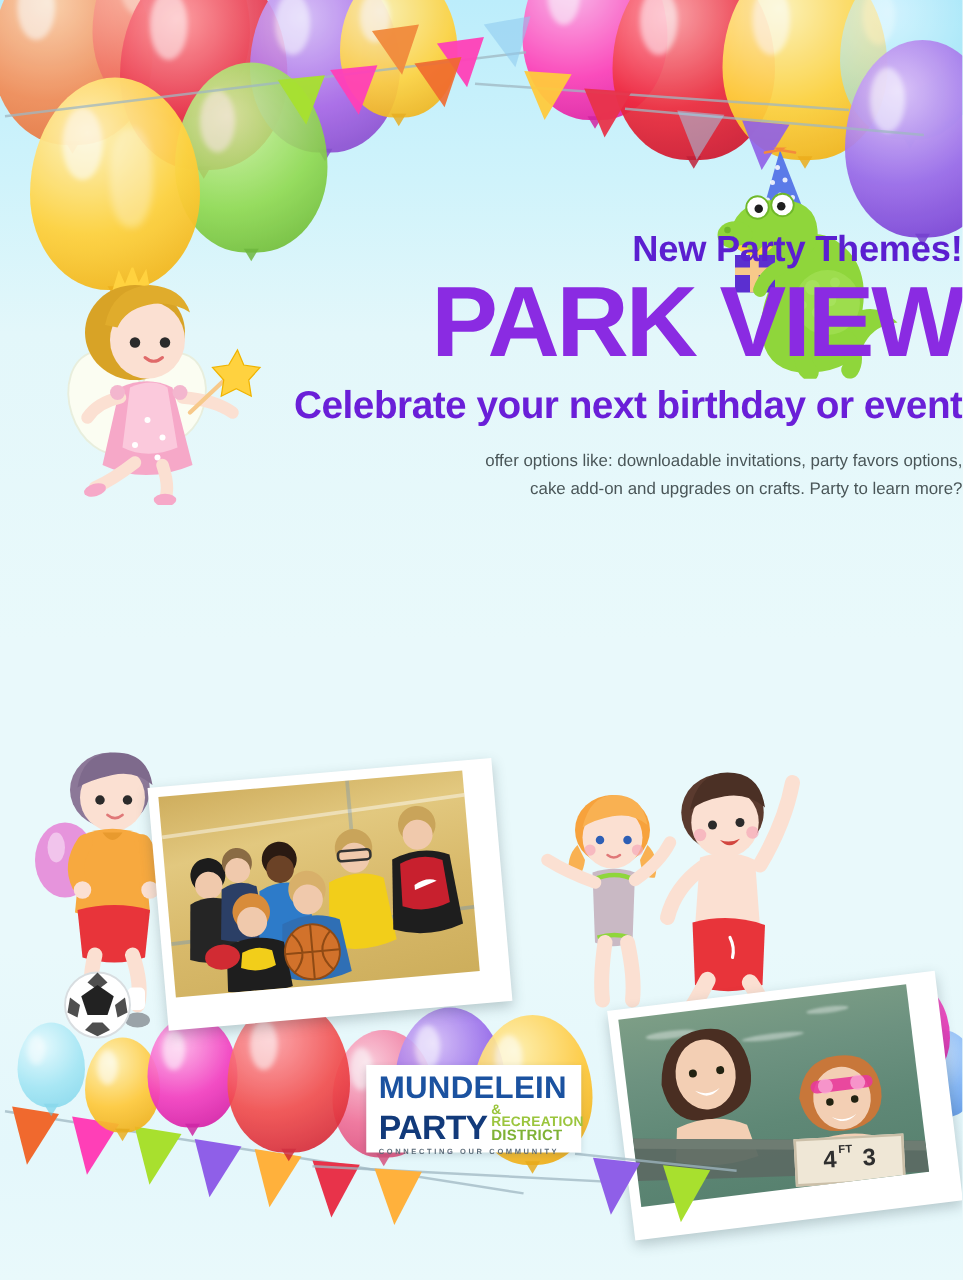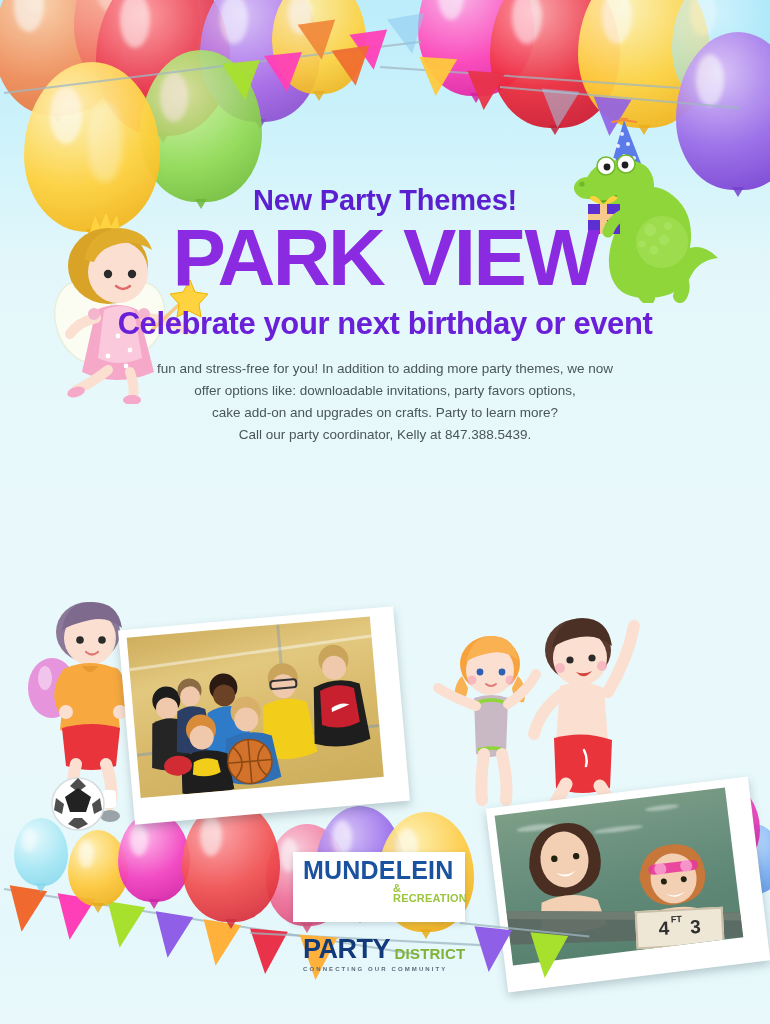--- a/index.html
+++ b/index.html
@@ -16,21 +16,21 @@
   .balloon::after{content:"";position:absolute;left:50%;bottom:-7px;width:0;height:0;
     transform:translateX(-50%);border-left:6px solid transparent;border-right:6px solid transparent;
     border-top:10px solid currentColor;opacity:.85;}
   .gloss{position:absolute;border-radius:50%;background:rgba(255,255,255,.55);filter:blur(2px);}
   .gloss2{position:absolute;border-radius:45%;background:rgba(255,255,255,.30);filter:blur(3px);}
 
   .string{position:absolute;background:#9fb7c2;height:2px;transform-origin:left center;opacity:.75;}
   .pennant{position:absolute;width:0;height:0;border-left:19px solid transparent;border-right:19px solid transparent;}
 
   
-  .textwrap{position:absolute;left:0;right:0;top:186px;text-align:center;z-index:40;}
+  .textwrap{position:absolute;left:0;right:0;top:186px;text-align:right;z-index:40;}
   .eyebrow{font-size:29px;font-weight:700;color:#5B1FD0;letter-spacing:-.2px;line-height:1;}
   .h1{font-size:80px;font-weight:800;color:#8A2BE2;letter-spacing:-2.5px;line-height:.93;margin-top:6px;}
   .h1 .l2{display:block;}
   .h2{font-size:31px;font-weight:700;color:#6A1FD8;line-height:1.25;margin-top:10px;letter-spacing:-.4px;}
   .h2 .s2{display:block;}
   .body{margin-top:14px;font-size:13.5px;line-height:1.62;color:#4a5658;}
   .body span{display:block;}
 
   
   .photo{position:absolute;background:#fff;padding:8px 8px 9px 8px;
@@ -46,23 +46,23 @@
   .ripple{position:absolute;background:rgba(255,255,255,.38);border-radius:50%;filter:blur(1px);}
   .ftsign{position:absolute;background:#efe7d6;border:2px solid #cbbfa8;display:flex;align-items:center;
     justify-content:center;font-weight:800;color:#2f2f2f;}
 
   
   .logo{position:absolute;left:293px;top:852px;width:172px;height:70px;background:#fff;
     box-shadow:0 2px 6px rgba(40,60,70,.2);z-index:60;padding:7px 10px;box-sizing:border-box;}
   .logo-r1{font-size:25px;font-weight:800;color:#1B52A0;letter-spacing:.2px;line-height:.95;}
   .logo-r2{display:flex;align-items:flex-end;gap:3px;line-height:.95;}
   .logo-park{font-size:27px;font-weight:800;color:#123A7A;letter-spacing:-.5px;}
-  .logo-rec{display:flex;flex-direction:column;line-height:.92;padding-bottom:2px;gap:44px;}
+  .logo-rec{display:flex;flex-direction:column;line-height:.92;padding-bottom:2px;}
   .logo-rec .a{font-size:11px;font-weight:800;color:#9BC53D;letter-spacing:.2px;}
-  .logo-rec .b{font-size:15px;font-weight:800;color:#7FB236;letter-spacing:.2px;text-align:center;}
+  .logo-rec .b{font-size:12px;font-weight:800;color:#7FB236;letter-spacing:.2px;}
   .logo-tag{font-size:6px;font-weight:700;color:#5b6b78;letter-spacing:2.1px;margin-top:3px;}
 
   .footer{position:absolute;left:0;right:0;bottom:16px;text-align:center;font-size:11.5px;
     color:#3f4b4e;z-index:60;}
 
   
   .charwrap{position:absolute;z-index:35;}
 </style>
 </head>
 <body>
@@ -220,24 +220,22 @@
 
   <div class="textwrap">
     <div class="eyebrow">New Party Themes!</div>
     <div class="h1">
       <span class="l2">PARK VIEW</span>
     </div>
     <div class="h2">
       <span>Celebrate your next birthday or event</span>
     </div>
     <div class="body">
-      <span>fun and stress-free for you! In addition to adding more party themes, we now</span>
       <span>offer options like: downloadable invitations, party favors options,</span>
       <span>cake add-on and upgrades on crafts. Party to learn more?</span>
-      <span>Call our party coordinator, Kelly at 847.388.5439.</span>
     </div>
   </div>
 
   <div>
     <div class="balloon" style="left:14px;top:818px;width:54px;height:68px;background:radial-gradient(circle at 34% 28%,#e6fbff,#8FE0F2 55%,#63cbe6 100%);color:#63cbe6;opacity:.7;z-index:5;">
       <div class="gloss" style="left:8px;top:10px;width:14px;height:24px;"></div>
     </div>
     <div class="balloon" style="left:68px;top:830px;width:60px;height:76px;background:radial-gradient(circle at 34% 26%,#fff2b6,#FFC93C 52%,#e9a812 100%);color:#e9a812;opacity:.93;z-index:6;">
       <div class="gloss" style="left:10px;top:10px;width:16px;height:28px;"></div>
     </div>

